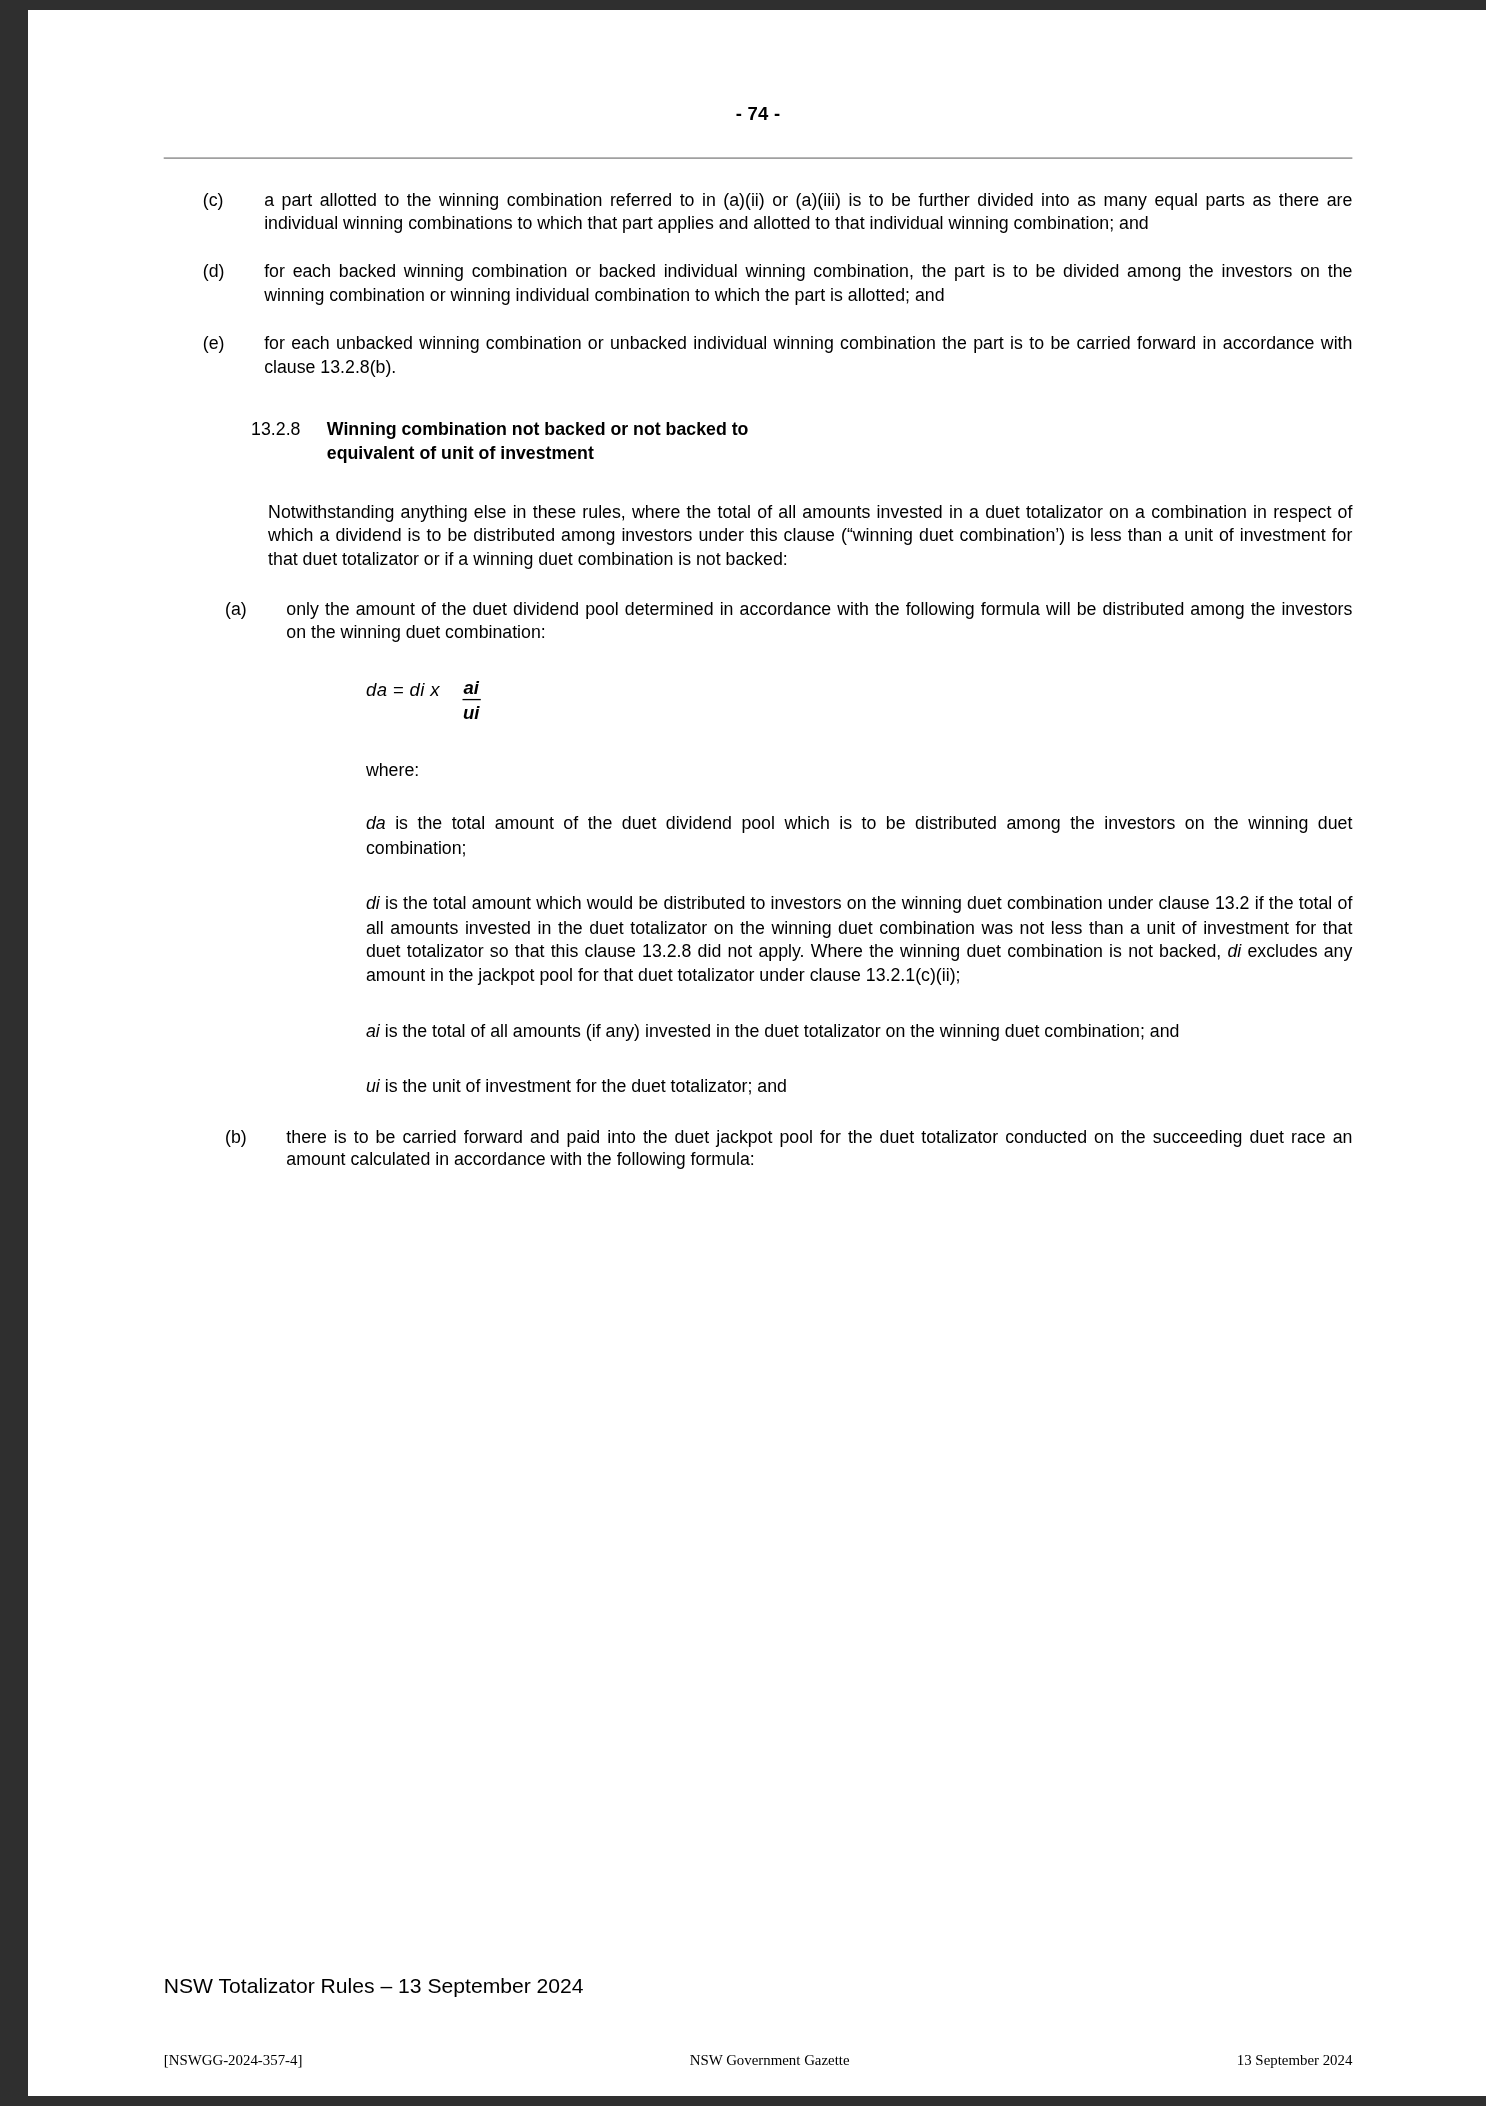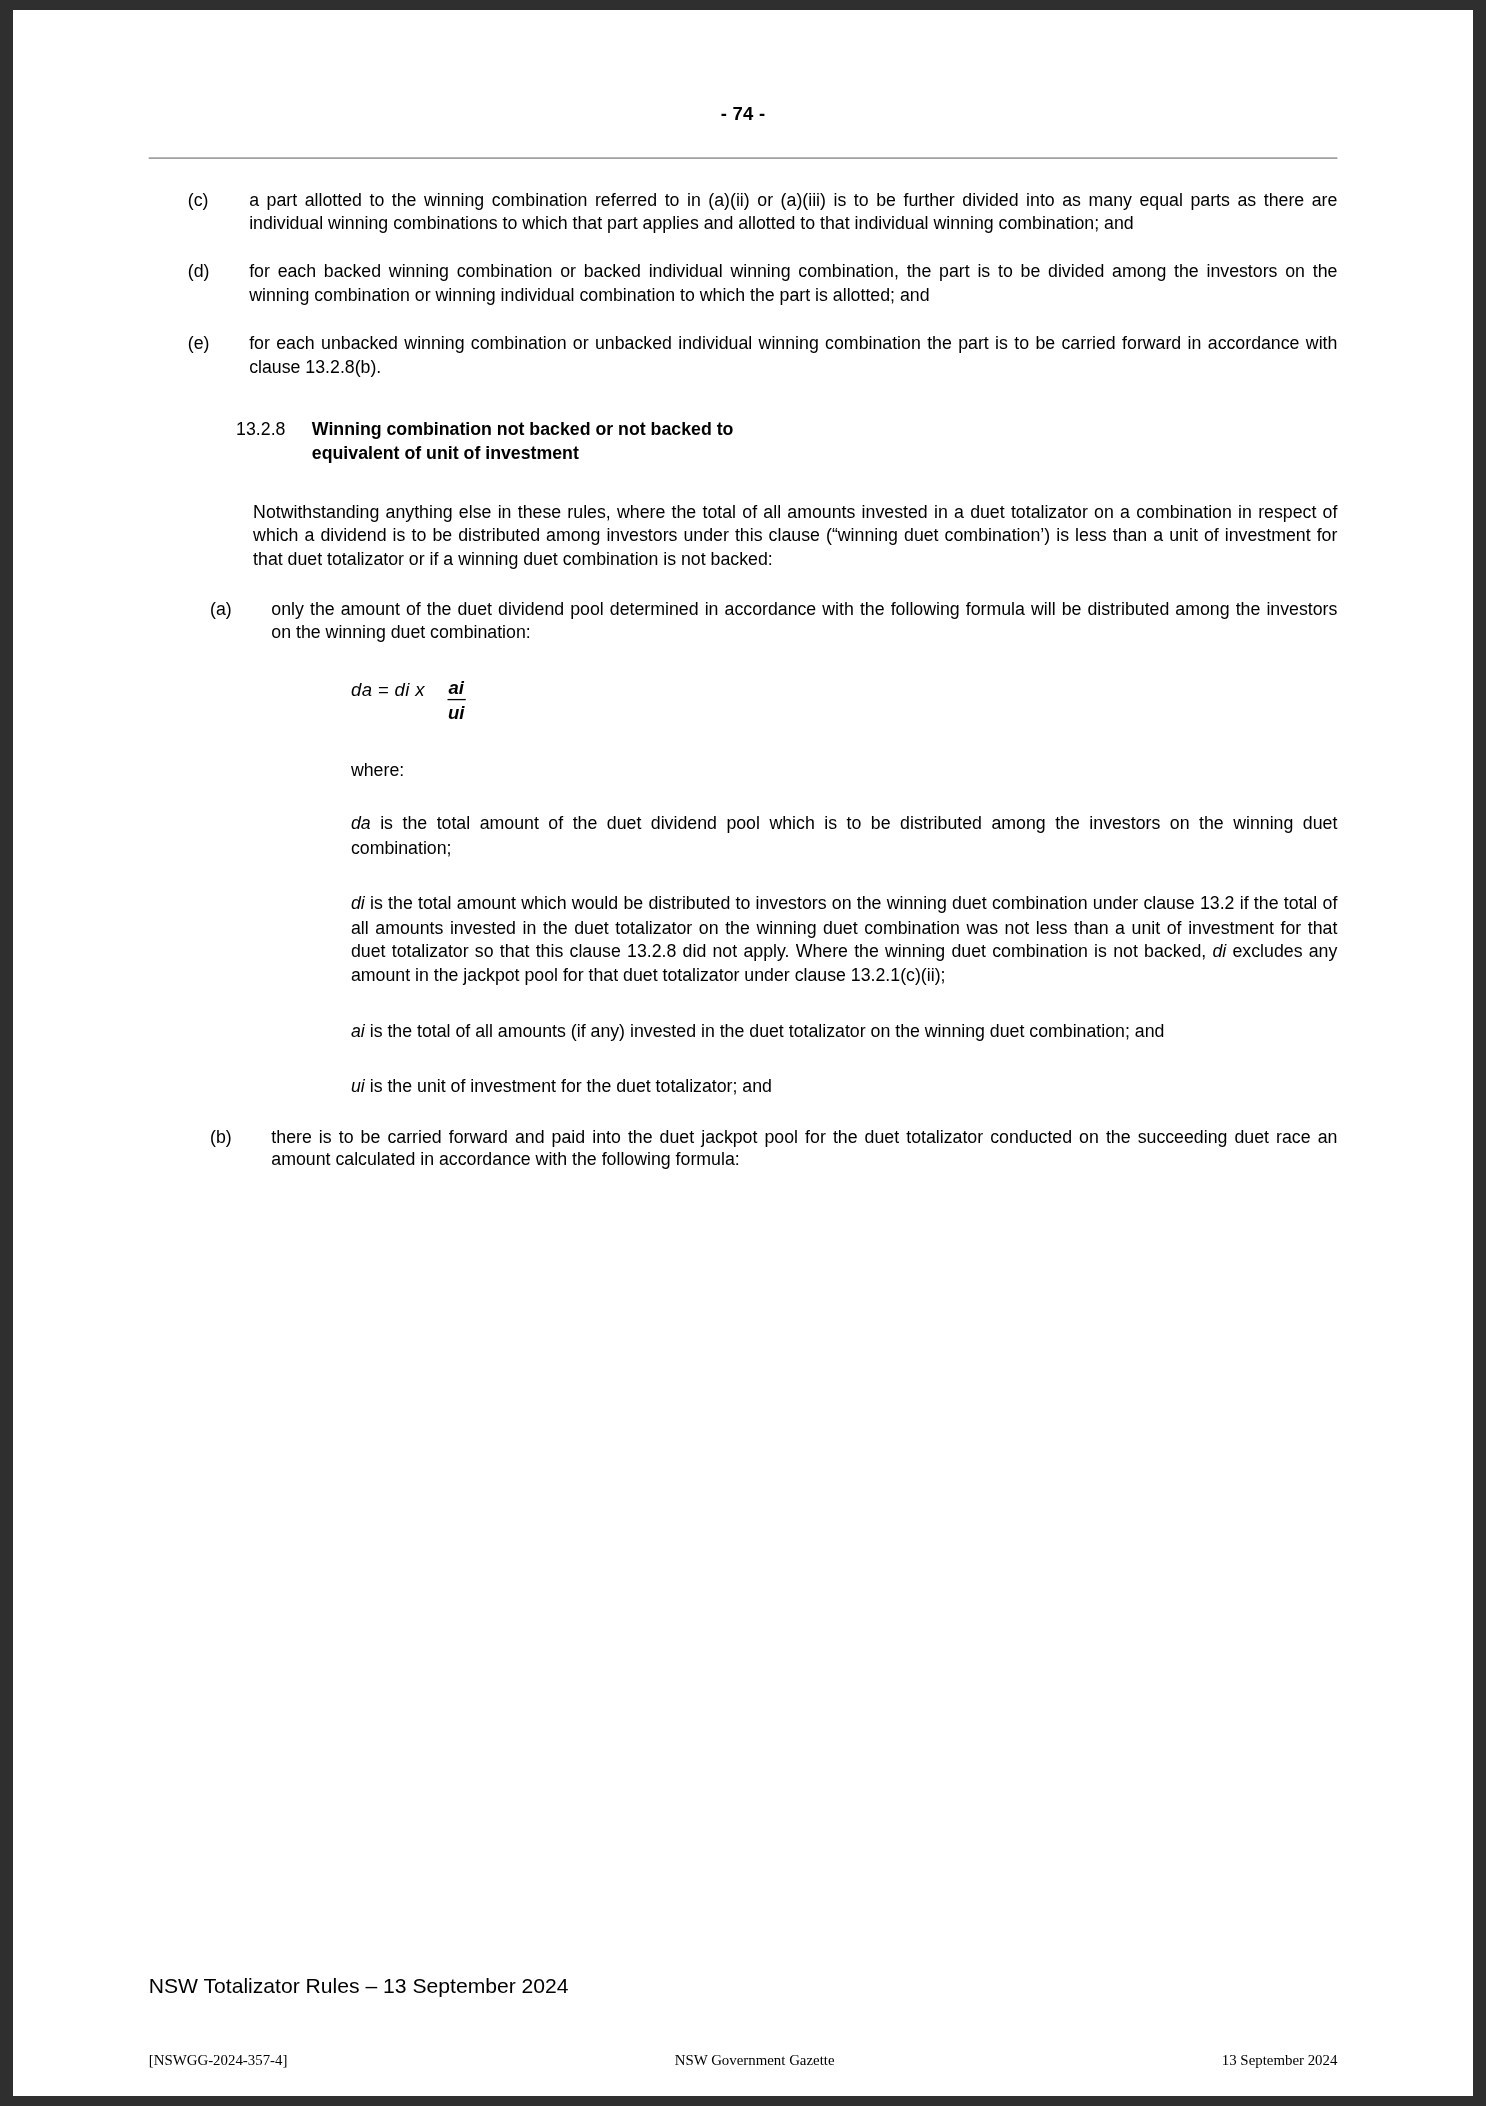--- a/index.html
+++ b/index.html
@@ -11,21 +11,21 @@
     width: 1486px;
     height: 2106px;
     font-family: "Liberation Sans", sans-serif;
   }
   .page-frame {
     position: relative;
     width: 1486px;
     height: 2106px;
     background: #2f2f2f;
     box-sizing: border-box;
-    padding: 10px 13px;
+    padding: 10px 28px;
   }
   .page {
     position: relative;
     width: 1460px;
     height: 2086px;
     background: #ffffff;
     box-sizing: border-box;
     overflow: hidden;
   }
   .page-inner {

